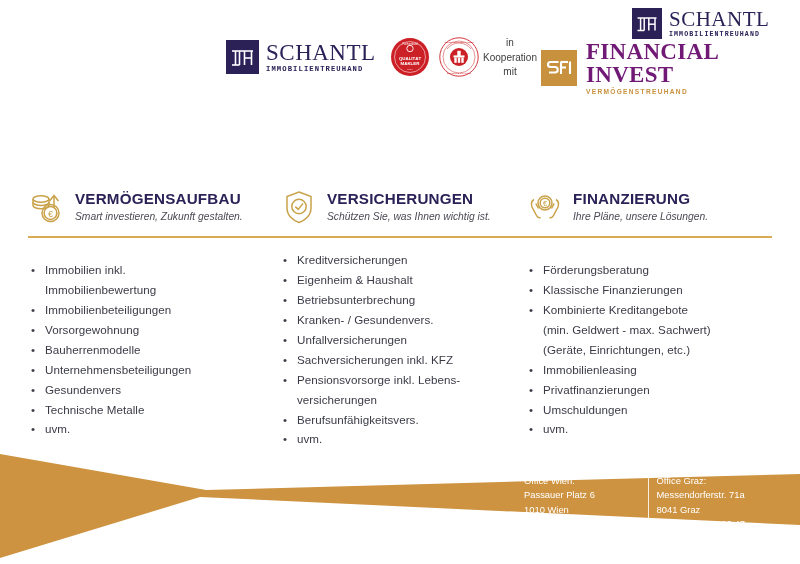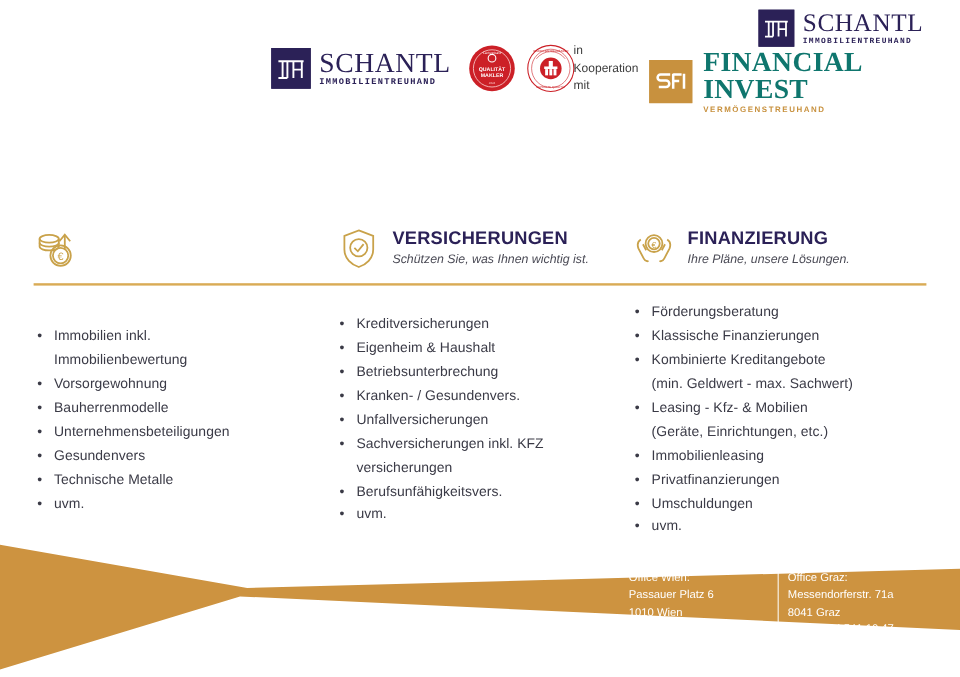--- a/index.html
+++ b/index.html
@@ -48,33 +48,33 @@
   #group-topright .ith-name { font-size: 21px; }
   #group-topright .ith-sub  { font-size: 6.6px; margin-top: 2px; }
 
   
   .seals { display:flex; align-items:center; gap: 7px; margin-left: 13px; }
   .seal { width: 42px; height: 42px; }
 
   
   .coop {
     position:absolute; left: 478px; top: 36px; width: 64px;
-    color:#3d3d3d; font-size: 10px; line-height: 1.45;
+    text-align:center; color:#3d3d3d; font-size: 10px; line-height: 1.45;
   }
 
   
   #group-sfi { left: 541px; top: 40px; }
   .sfi-mark {
     width: 36px; height: 36px; background: #c8913e;
     display:flex; align-items:center; justify-content:center;
   }
   .sfi-words { margin-left: 9px; line-height: 1; }
   .sfi-name {
     font-family: "Liberation Serif", serif; font-weight: bold;
-    color: #0f766e; font-size: 23px; letter-spacing: 0.3px;
+    color: #701a75; font-size: 23px; letter-spacing: 0.3px;
   }
   .sfi-sub {
     font-weight: bold; color: #c8913e; font-size: 6.6px;
     letter-spacing: 1.3px; margin-top: 3px;
   }
 
   
   .headline {
     position: absolute; left: 30px; top: 129px;
     font-size: 29.5px; font-weight: bold; color: #2b2157;
@@ -259,20 +259,24 @@
               <path d="M5 11 V17.5 A8 3.2 0 0 0 21 17.5 V11"></path>
               <path d="M5 14.3 A8 3.2 0 0 0 21 14.3"></path>
               <path d="M26 20 V8.5"></path>
               <path d="M21.5 13 L26 7.5 L30.5 13"></path>
               <circle cx="22.5" cy="25" r="8.5"></circle>
               <circle cx="22.5" cy="25" r="6.4"></circle>
             </g>
             <text x="22.5" y="29" font-size="9" fill="#c9a24a" text-anchor="middle" font-family="Liberation Sans, sans-serif">€</text>
           </svg>
         </div>
+        <div class="sec-text">
+          <div class="sec-title">VERMÖGENSAUFBAU</div>
+          <div class="sec-sub">Smart investieren, Zukunft gestalten.</div>
+        </div>
       </div>
     </div>
 
     <div class="col col-2">
       <div class="sec-head">
         <div class="sec-icon">
           <svg viewBox="0 0 38 38" width="38" height="38" aria-hidden="true">
             <g fill="none" stroke="#c9a24a" stroke-width="1.5">
               <path d="M19 4 L31 8.5 V20 C31 27.5 25 32.5 19 34.5 C13 32.5 7 27.5 7 20 V8.5 Z"></path>
               <circle cx="19" cy="18.5" r="7.2"></circle>
@@ -310,50 +314,51 @@
     </div>
   </div>
 
   <div class="divider"></div>
 
   <div class="lists">
     <div class="col col-1">
       <ul class="bullets">
         <li>Immobilien inkl.</li>
         <li class="cont">Immobilienbewertung</li>
+        <li>Immobilienbeteiligungen</li>
         <li>Vorsorgewohnung</li>
         <li>Bauherrenmodelle</li>
         <li>Unternehmensbeteiligungen</li>
         <li>Gesundenvers</li>
         <li>Technische Metalle</li>
         <li>uvm.</li>
       </ul>
     </div>
 
     <div class="col col-2">
       <ul class="bullets">
         <li>Kreditversicherungen</li>
         <li>Eigenheim &amp; Haushalt</li>
         <li>Betriebsunterbrechung</li>
         <li>Kranken- / Gesundenvers.</li>
         <li>Unfallversicherungen</li>
         <li>Sachversicherungen inkl. KFZ</li>
+        <li>Pensionsvorsorge inkl. Lebens-</li>
         <li class="cont">versicherungen</li>
         <li>Berufsunfähigkeitsvers.</li>
         <li>uvm.</li>
       </ul>
     </div>
 
     <div class="col col-3">
       <ul class="bullets">
         <li>Förderungsberatung</li>
         <li>Klassische Finanzierungen</li>
         <li>Kombinierte Kreditangebote</li>
         <li class="cont">(min. Geldwert - max. Sachwert)</li>
-        <li>Leasing - Kfz- &amp; Mobilien</li>
         <li class="cont">(Geräte, Einrichtungen, etc.)</li>
         <li>Immobilienleasing</li>
         <li>Privatfinanzierungen</li>
         <li>Umschuldungen</li>
         <li>uvm.</li>
       </ul>
     </div>
   </div>
 
   <div class="footer-shape">

